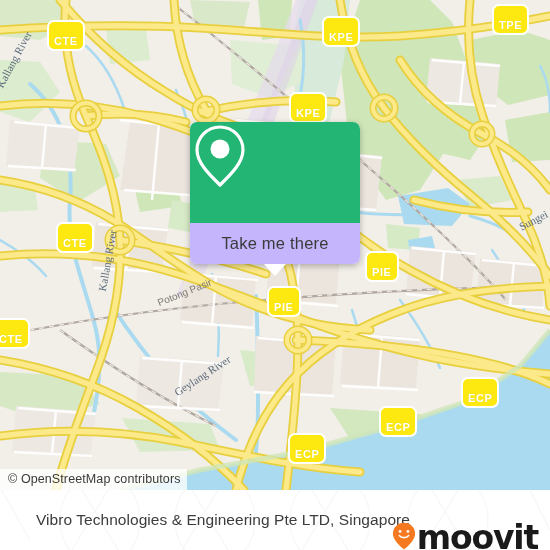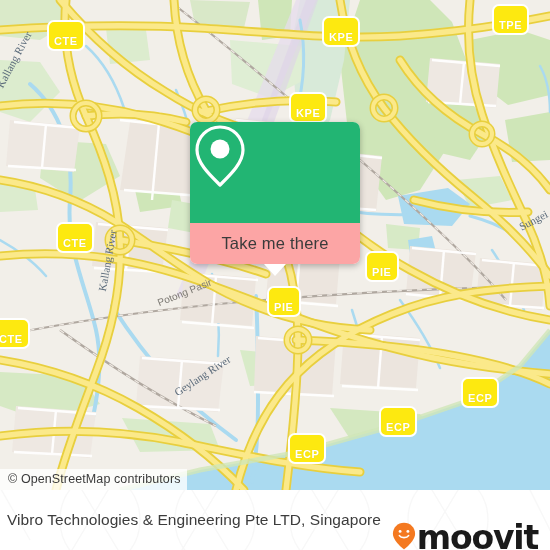--- a/index.html
+++ b/index.html
@@ -68,21 +68,21 @@
     overflow:visible;
     background:#ffffff;
   }
   .callout-top{
     background:#22b573;
     border-radius:7px 7px 0 0;
     height:101px;
     display:flex;align-items:center;justify-content:center;
   }
   .callout-bottom{
-    background:#fca5a5;
+    background:#c4b5fd;
     border-radius:0 0 7px 7px;
     height:41px;
     display:flex;align-items:center;justify-content:center;
     position:relative;
   }
   .callout-label{
     font-size:16.5px;color:#3b3b3b;letter-spacing:.2px;
   }
   .callout-tail{
     position:absolute;
@@ -98,21 +98,21 @@
     position:absolute;left:0;top:490px;width:550px;height:60px;
     background:#ffffff;
     display:flex;align-items:center;
     overflow:hidden;
   }
   .bb-watermark{
     position:absolute;left:0;top:0;width:550px;height:60px;opacity:.30;
   }
   .bb-title{
     position:relative;
-    margin-left:7px;
+    margin-left:36px;
     font-size:15.5px;
     color:#3c3c3c;
     letter-spacing:.05px;
     white-space:nowrap;
   }
   .brand{
     position:absolute;right:12px;top:17px;height:60px;
     display:flex;align-items:center;
   }
   .brand-pin{width:24px;height:28px;margin-right:1px;margin-top:-2px;}

